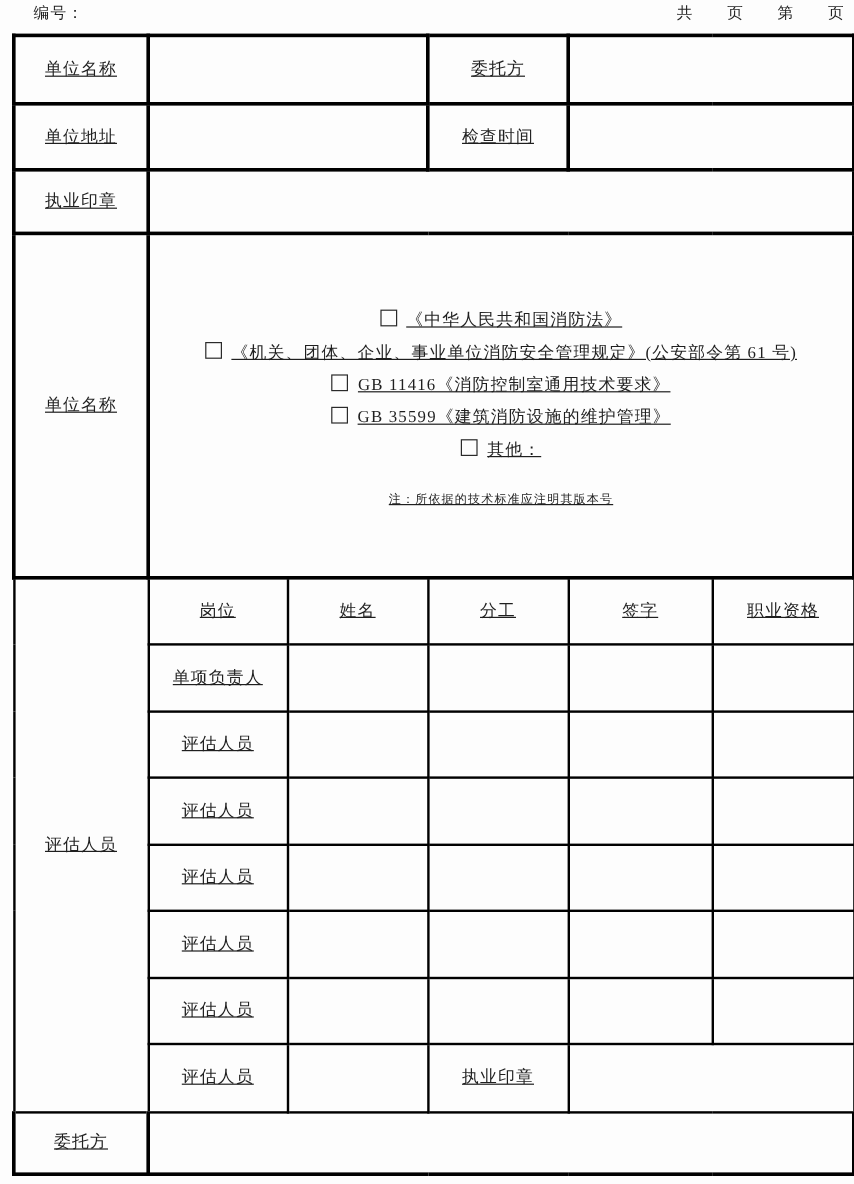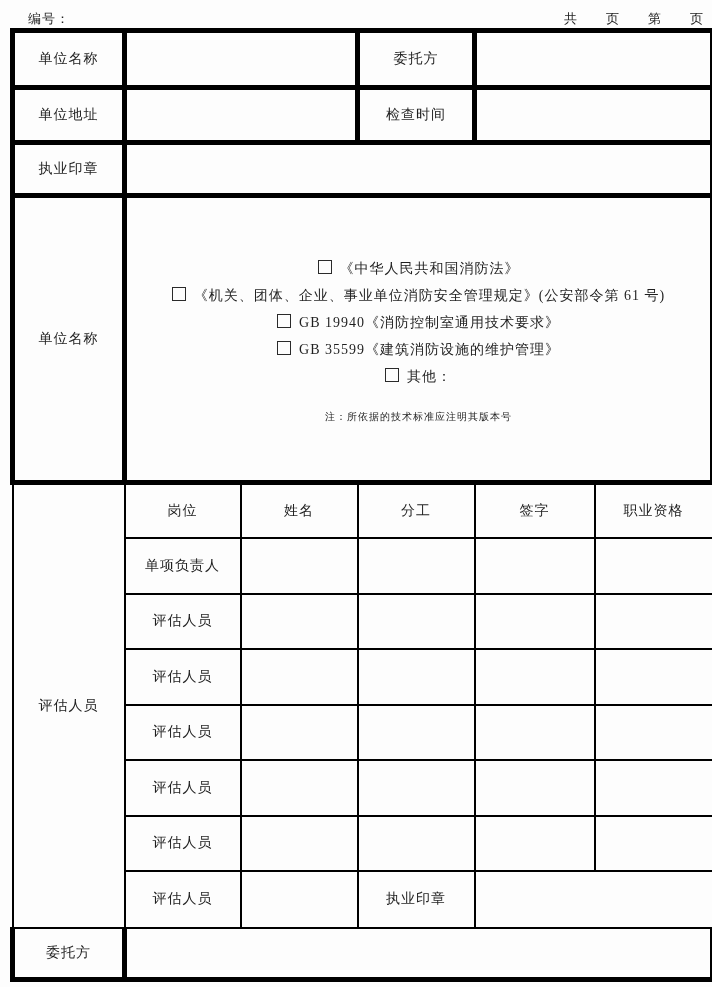--- a/index.html
+++ b/index.html
@@ -6,35 +6,36 @@
   body {
     width:712px; height:987px;
     font-family:"Liberation Serif","DejaVu Serif",serif;
     color:#1f1f1f;
     -webkit-font-smoothing:antialiased;
   }
   .page { position:relative; width:712px; height:987px; background:#fdfdfd; }
 
   .topline {
     height:28px; box-sizing:border-box;
-    display:flex; justify-content:space-between; align-items:flex-end;
+    display:flex; justify-content:space-between; align-items:flex-start;
     padding:2px 8px 0 28px;
     font-size:13px; letter-spacing:1px;
   }
 
   table.form {
     border-collapse:collapse; table-layout:fixed;
     width:700px; margin-left:10px;
     border:2px solid #0c0c0c;
   }
   table.form td {
-    border:5px solid #000000;
+    border:3px solid #000000;
     text-align:center; vertical-align:middle;
     font-size:14px; padding:0; overflow:hidden;
     letter-spacing:1px;
+    text-decoration:underline;
   }
   tr.sep td { border-top-width:2px; }
   tr.staff td { border-width:2px; }
 
   td.basis-cell { text-align:left; padding-left:12px; letter-spacing:0.5px;margin-top:14px; }
   .basis-item { line-height:27px; font-size:14px; white-space:nowrap; }
   .basis-note { margin-top:20px; font-size:10px; }
 
   .cb {
     display:inline-block; width:12px; height:12px;
@@ -89,21 +90,21 @@
     <tr class="h287 sep">
       <td>单位名称</td>
       <td colspan="5" class="basis-cell">
         <div class="basis-item">
           <span class="cb"></span><span>《中华人民共和国消防法》</span>
         </div>
         <div class="basis-item">
           <span class="cb"></span><span>《机关、团体、企业、事业单位消防安全管理规定》(公安部令第 61 号)</span>
         </div>
         <div class="basis-item">
-          <span class="cb"></span><span>GB 19940《消防控制室通用技术要求》</span>
+          <span class="cb"></span><span>GB 11416《消防控制室通用技术要求》</span>
         </div>
         <div class="basis-item">
           <span class="cb"></span><span>GB 35599《建筑消防设施的维护管理》</span>
         </div>
         <div class="basis-item">
           <span class="cb"></span><span>其他：</span>
         </div>
         <div class="basis-note">注：所依据的技术标准应注明其版本号</div>
       </td>
     </tr>

